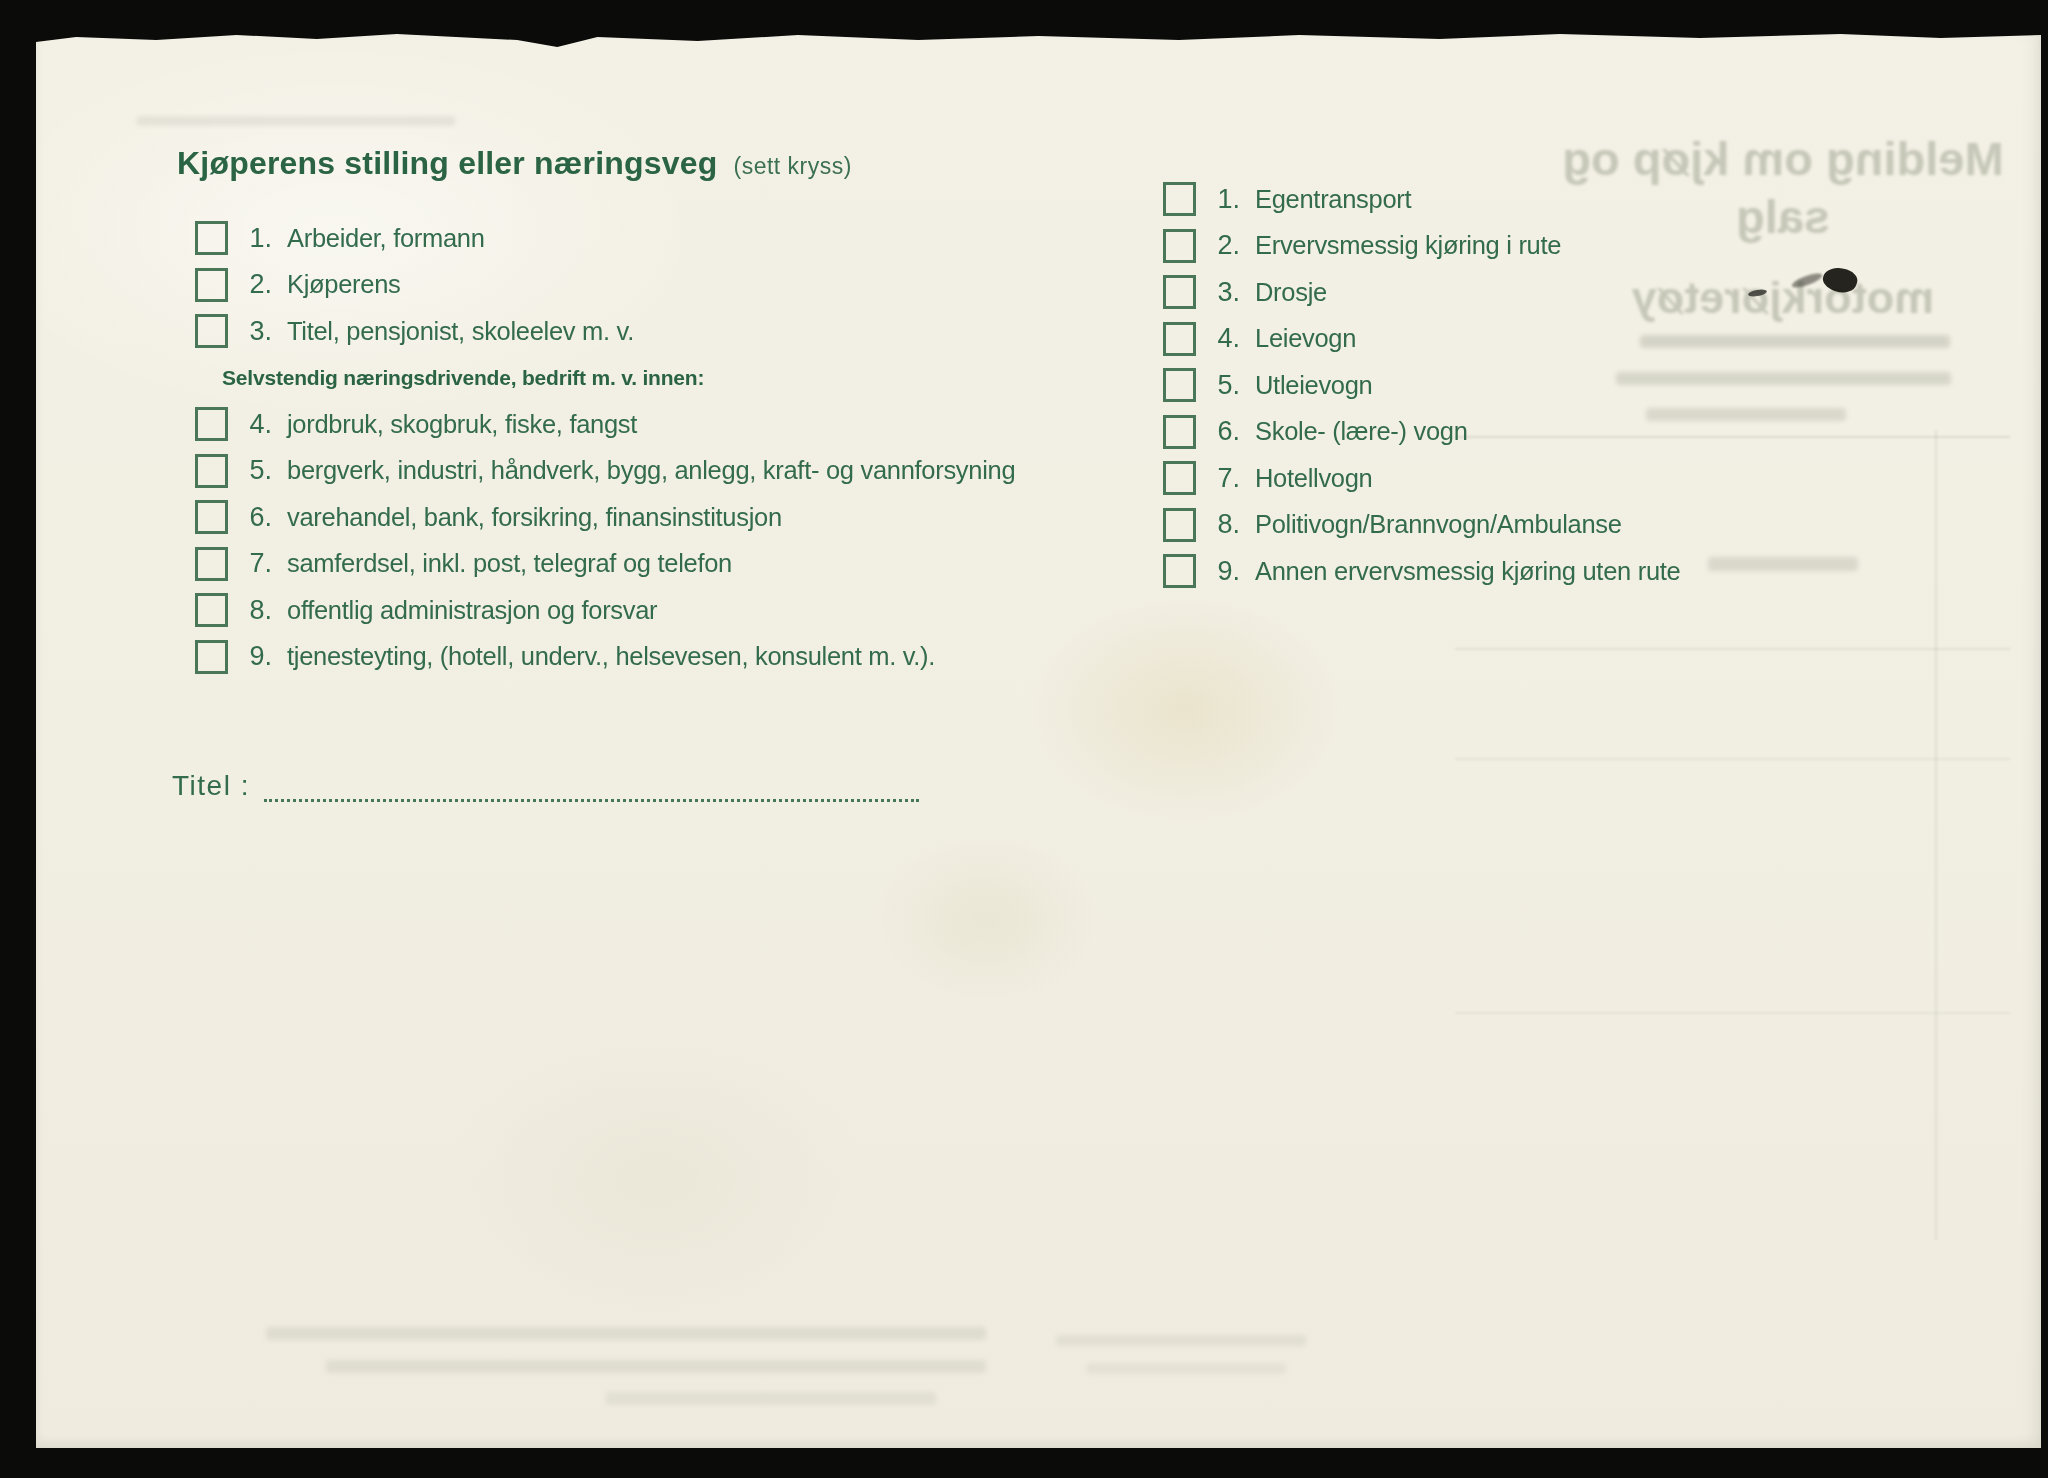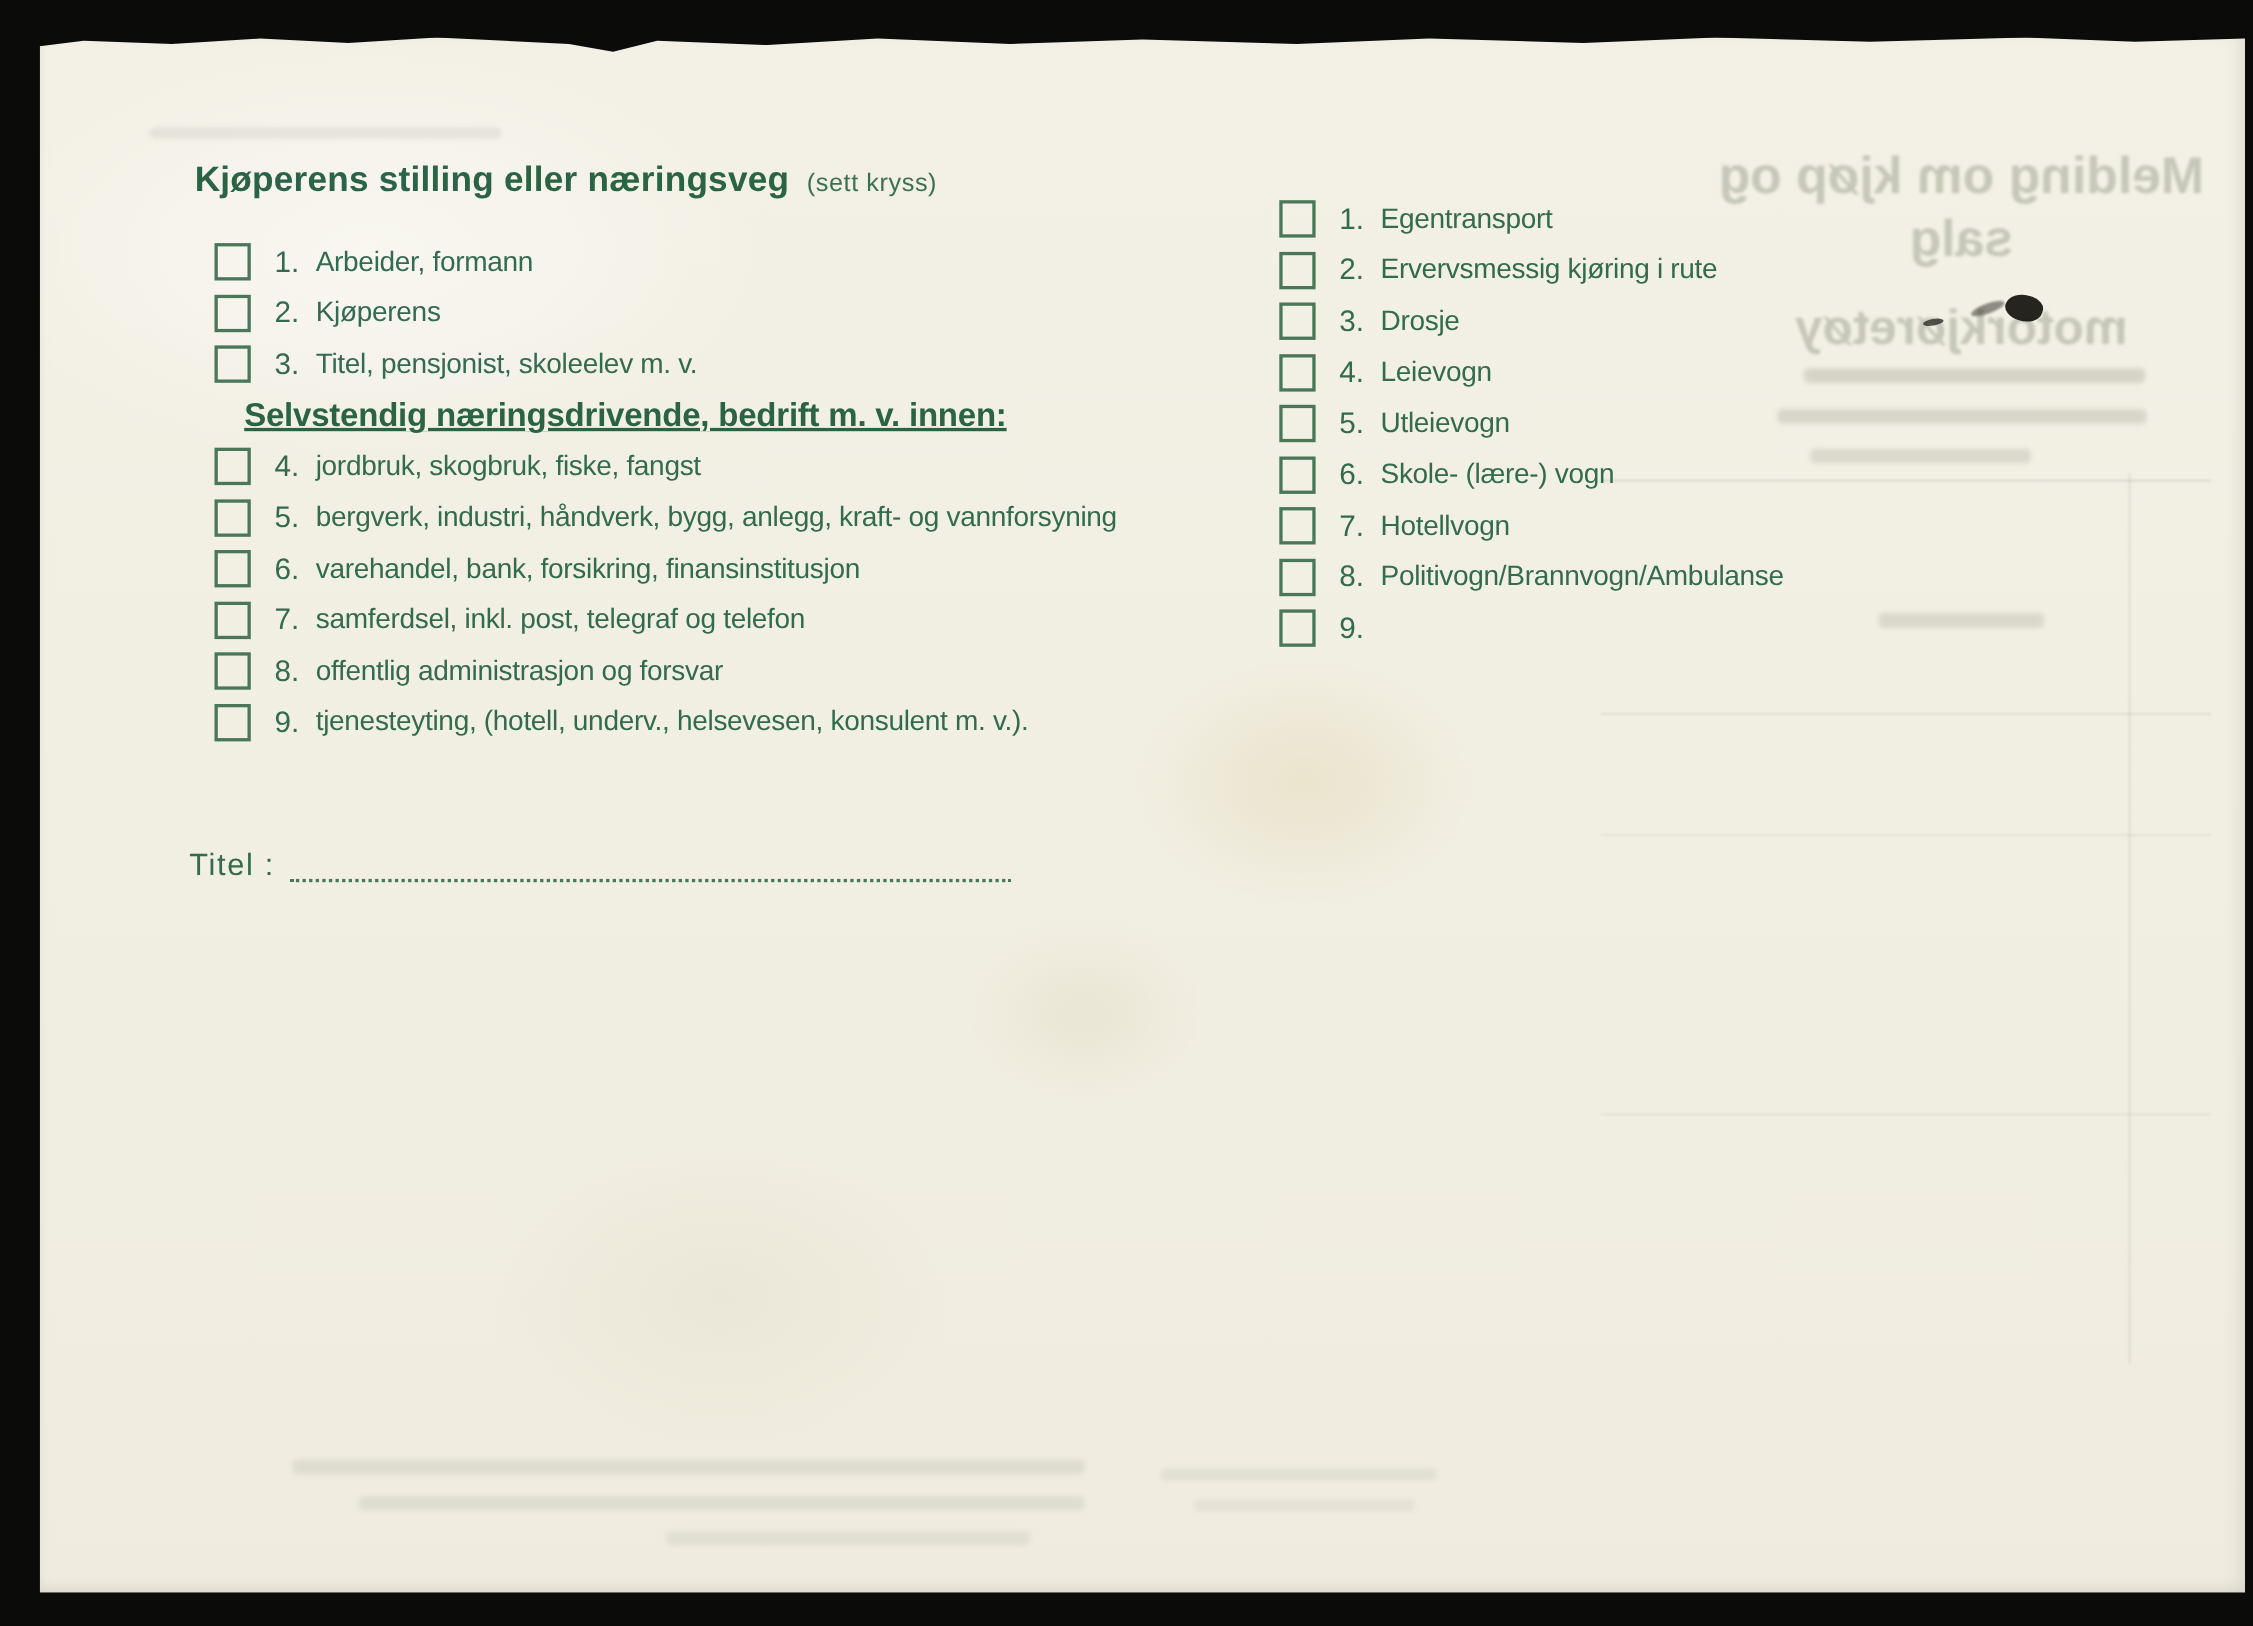--- a/index.html
+++ b/index.html
@@ -24,21 +24,21 @@
   .col-left{left:141px;top:115px;width:1000px;}
   .col-right{left:1127px;top:115px;width:880px;}
   .hdr{font-size:32px;font-weight:bold;color:#2a6444;line-height:36px;white-space:nowrap;letter-spacing:.2px;}
   .hint{font-size:23px;font-weight:normal;color:#3c7052;margin-left:16px;letter-spacing:.5px;}
   .list{margin-top:31px;}
   .row{display:flex;align-items:center;height:46.5px;white-space:nowrap;}
   .col-left .row{padding-left:18px;}
   .cb{width:27px;height:28px;border:3px solid #4a7758;flex:0 0 auto;background:transparent;}
   .num{width:44px;text-align:right;font-size:27px;color:#336b4d;flex:0 0 auto;}
   .lbl{margin-left:15px;font-size:25.5px;letter-spacing:-.3px;color:#336b4d;}
-  .subheader{height:46.5px;display:flex;align-items:center;padding-left:45px;font-weight:bold;font-size:30px;color:#2a6444;letter-spacing:-.2px;white-space:nowrap;text-decoration:underline;}
+  .subheader{height:46.5px;display:flex;align-items:center;padding-left:45px;font-weight:bold;font-size:21px;color:#2a6444;letter-spacing:-.2px;white-space:nowrap;}
   .titel{position:absolute;left:136px;top:740px;display:flex;align-items:flex-end;color:#336b4d;}
   .titel-label{font-size:28px;letter-spacing:1.5px;}
   .titel-dots{width:655px;height:26px;border-bottom:3px dotted #46775a;margin-left:14px;}
   
   .ghost-title{
     position:absolute;left:1510px;top:100px;width:474px;
     transform:scaleX(-1);text-align:center;
     color:#999f8c;opacity:.5;filter:blur(1.6px);
     font-weight:bold;
   }
@@ -176,20 +176,21 @@
         <span class="lbl">Hotellvogn</span>
       </div>
       <div class="row">
         <span class="cb"></span>
         <span class="num">8.</span>
         <span class="lbl">Politivogn/Brannvogn/Ambulanse</span>
       </div>
       <div class="row">
         <span class="cb"></span>
         <span class="num">9.</span>
+        <span class="lbl">Annen ervervsmessig kjøring uten rute</span>
       </div>
     </div>
   </div>
 
   <div class="titel">
     <span class="titel-label">Titel :</span>
     <span class="titel-dots"></span>
   </div>
 
 </div>

